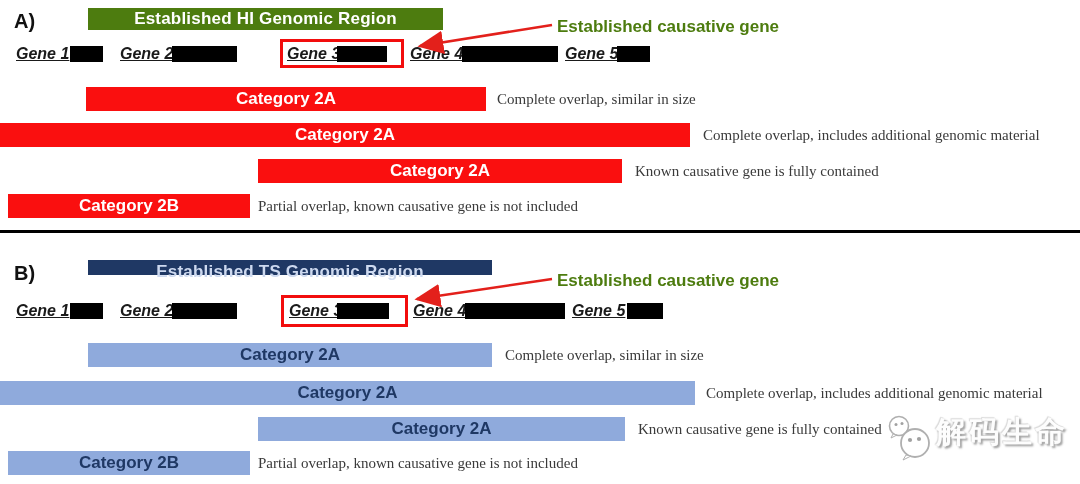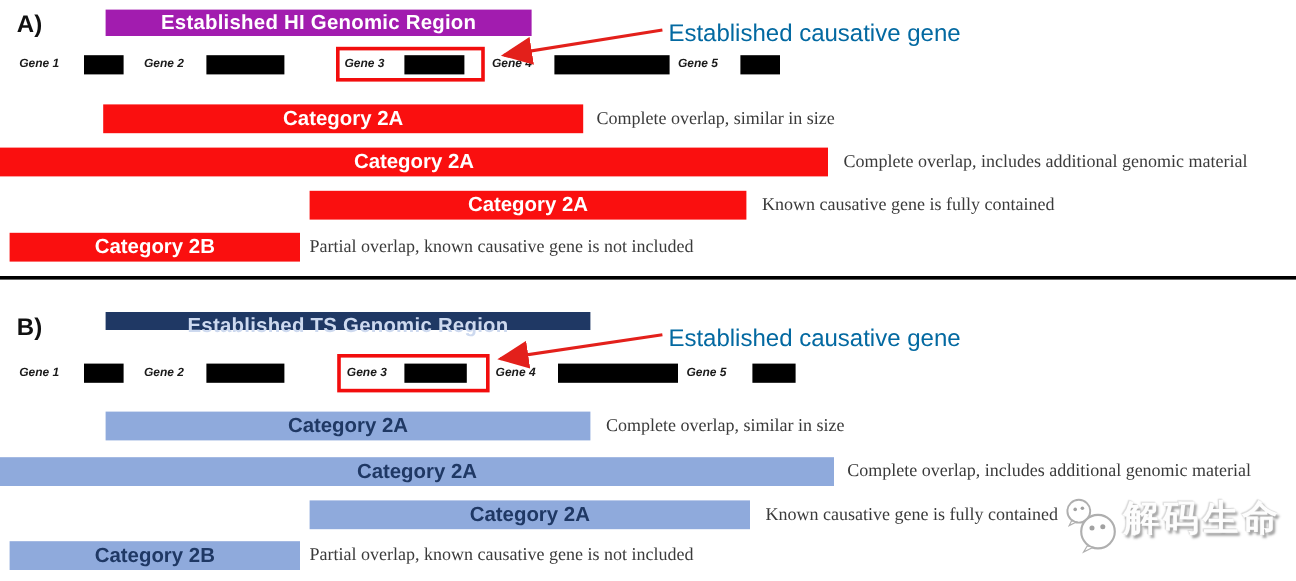--- a/index.html
+++ b/index.html
@@ -6,26 +6,26 @@
   .stage{
     position:relative;width:1080px;height:484px;background:#ffffff;
     font-family:"Liberation Sans",sans-serif;overflow:hidden;
   }
   .abs{position:absolute;}
   .panel-label{font-size:20px;font-weight:bold;color:#111;}
   .hbar{
     height:22px;line-height:22px;text-align:center;
     font-size:17px;font-weight:bold;letter-spacing:.2px;
   }
-  .hbar-a{left:88px;top:8px;width:355px;background:#a21caf;color:#ffffff;}
+  .hbar-a{left:88px;top:8px;width:355px;background:#4d7c0f;color:#ffffff;}
   .hbar-b{left:88px;top:260px;width:404px;height:15px;line-height:24px;background:#1f3864;color:#cdd9ef;}
-  .gene-label{font-size:10px;font-style:italic;font-weight:bold;color:#1a1a1a;height:16px;line-height:16px;}
+  .gene-label{font-size:16px;font-style:italic;font-weight:bold;color:#1a1a1a;height:16px;line-height:16px;text-decoration:underline;}
   .gene-box{height:16px;background:#000000;}
   .hl-rect{border:3px solid #f20d0d;box-sizing:border-box;background:transparent;}
-  .callout{font-size:20px;color:#0369a1;font-weight:normal;}
+  .callout{font-size:17px;color:#4d7c0f;font-weight:bold;}
   .cbar{
     height:24px;line-height:24px;text-align:center;font-size:17px;font-weight:bold;
   }
   .cbar-red{background:#fa0f0f;color:#ffffff;}
   .cbar-blue{background:#8faadc;color:#1f3864;}
   .desc{font-size:15px;color:#3a3a3a;white-space:nowrap;font-family:Liberation Serif, serif;}
   .divider{left:0;top:230px;width:1080px;height:3px;background:#000000;}
   .arrows{left:0;top:0;width:1080px;height:484px;pointer-events:none;}
   .watermark{left:884px;top:412px;width:196px;height:58px;display:flex;align-items:flex-start;opacity:.92;}
   .wm-text{

